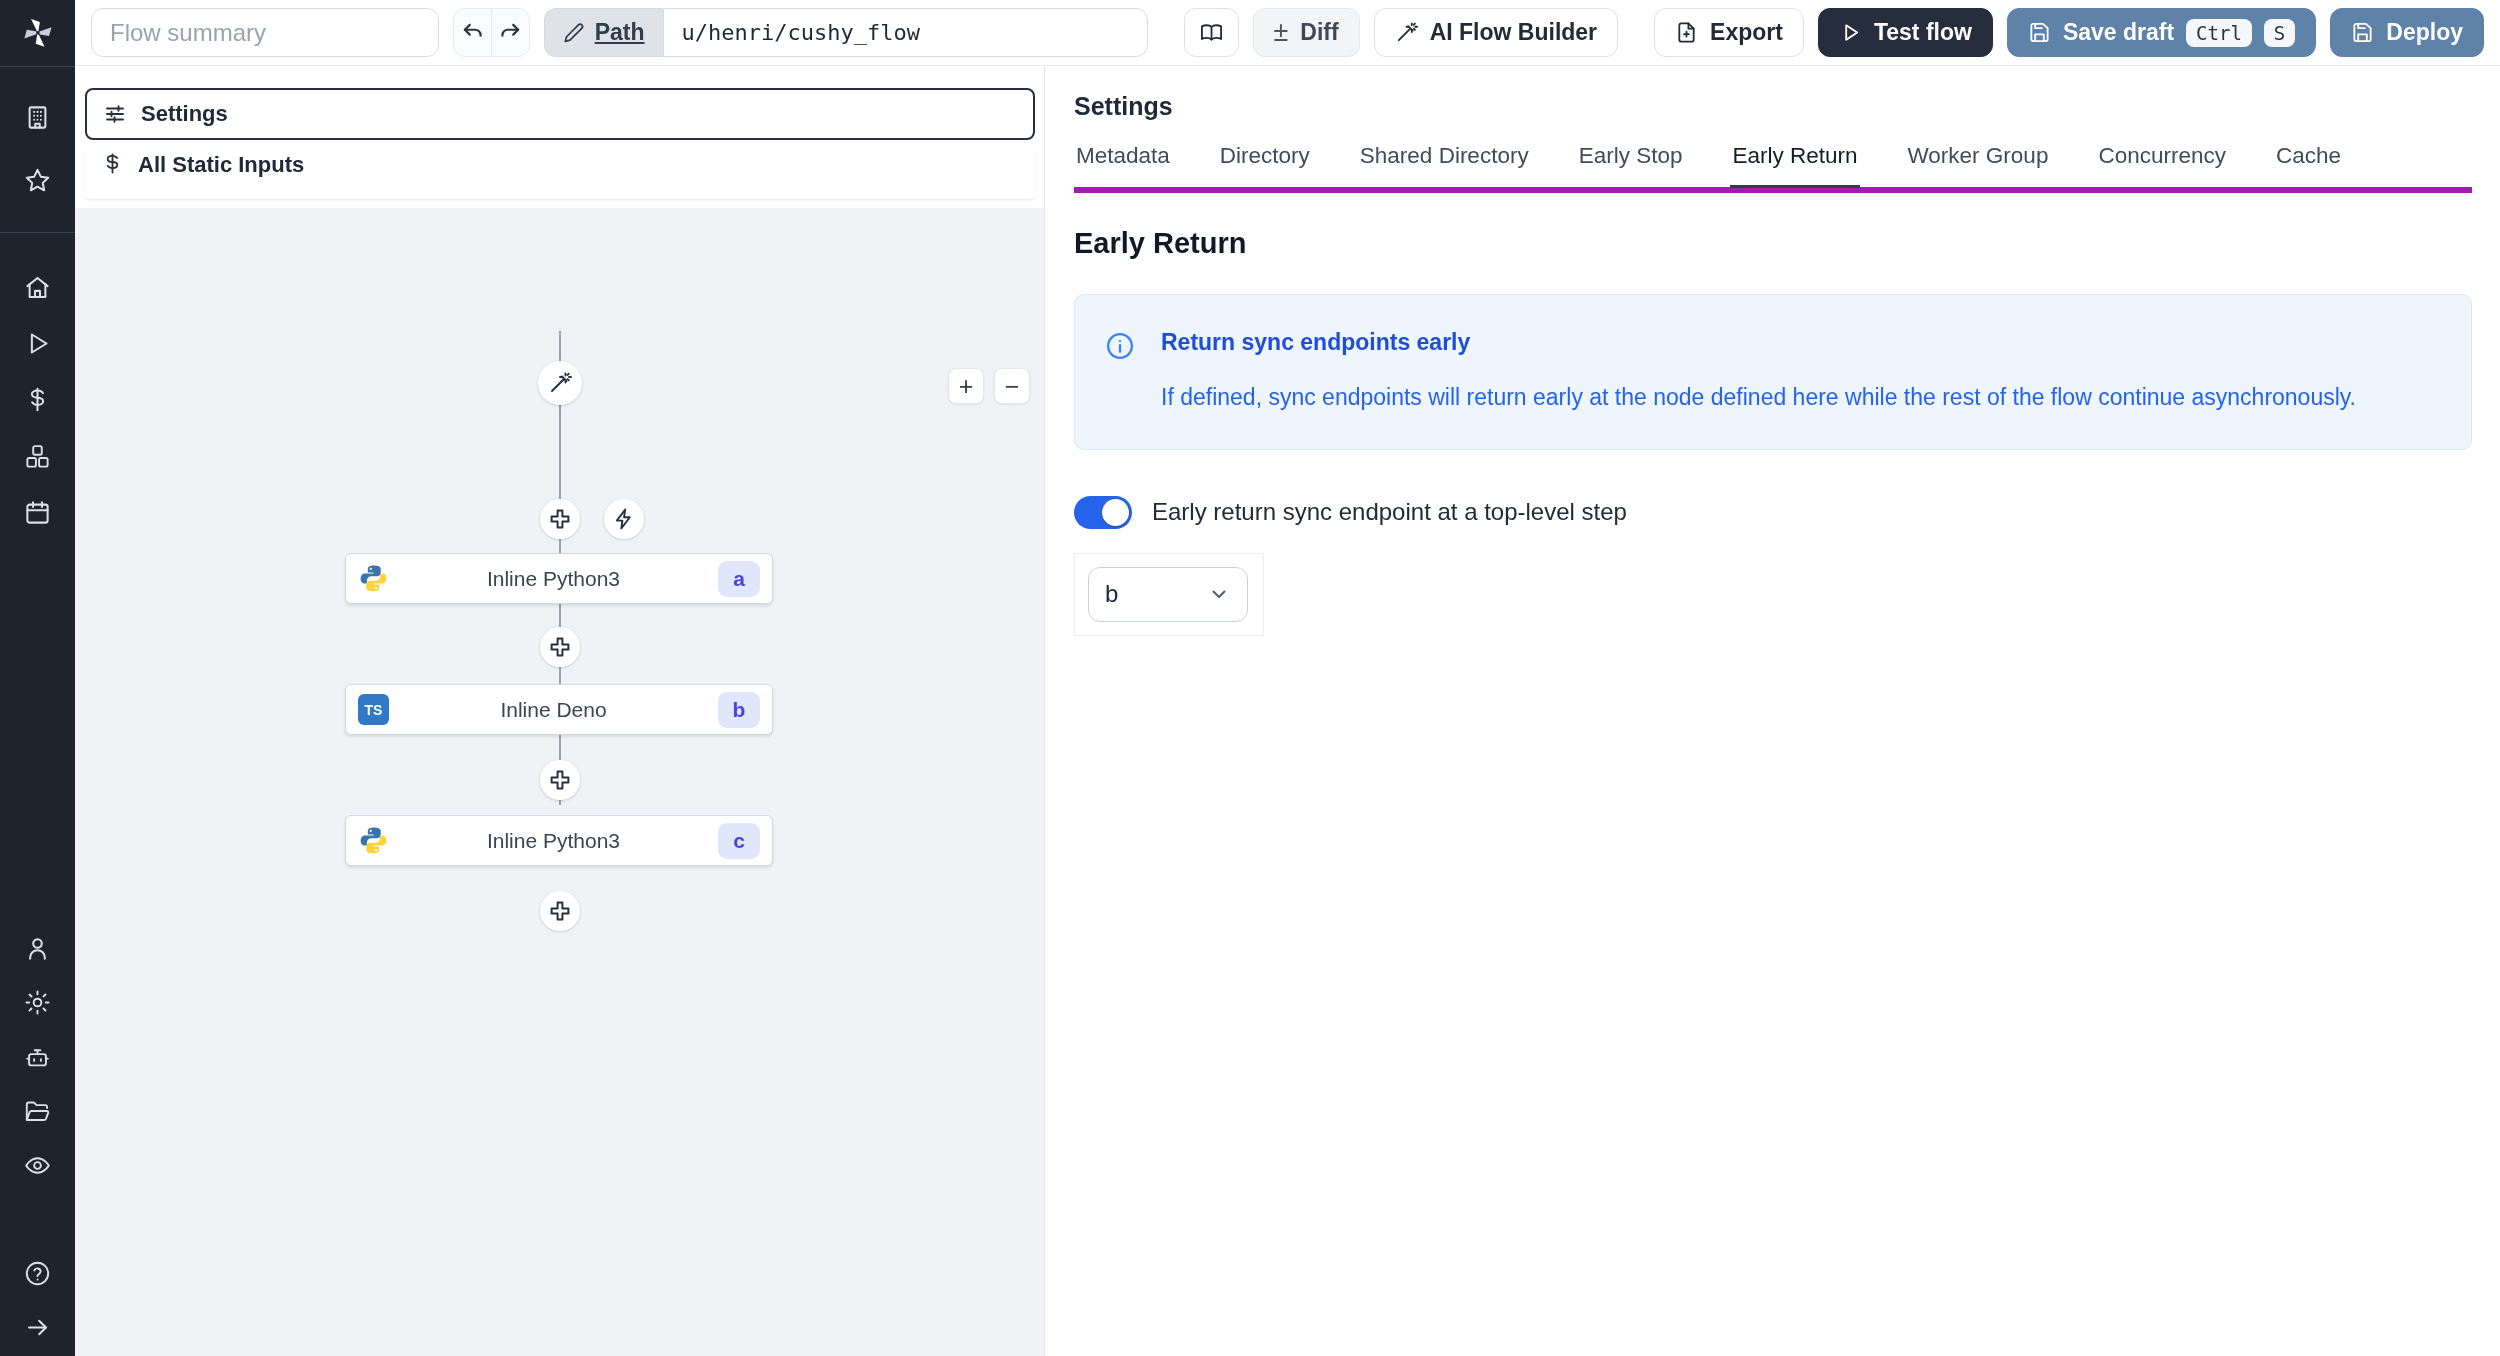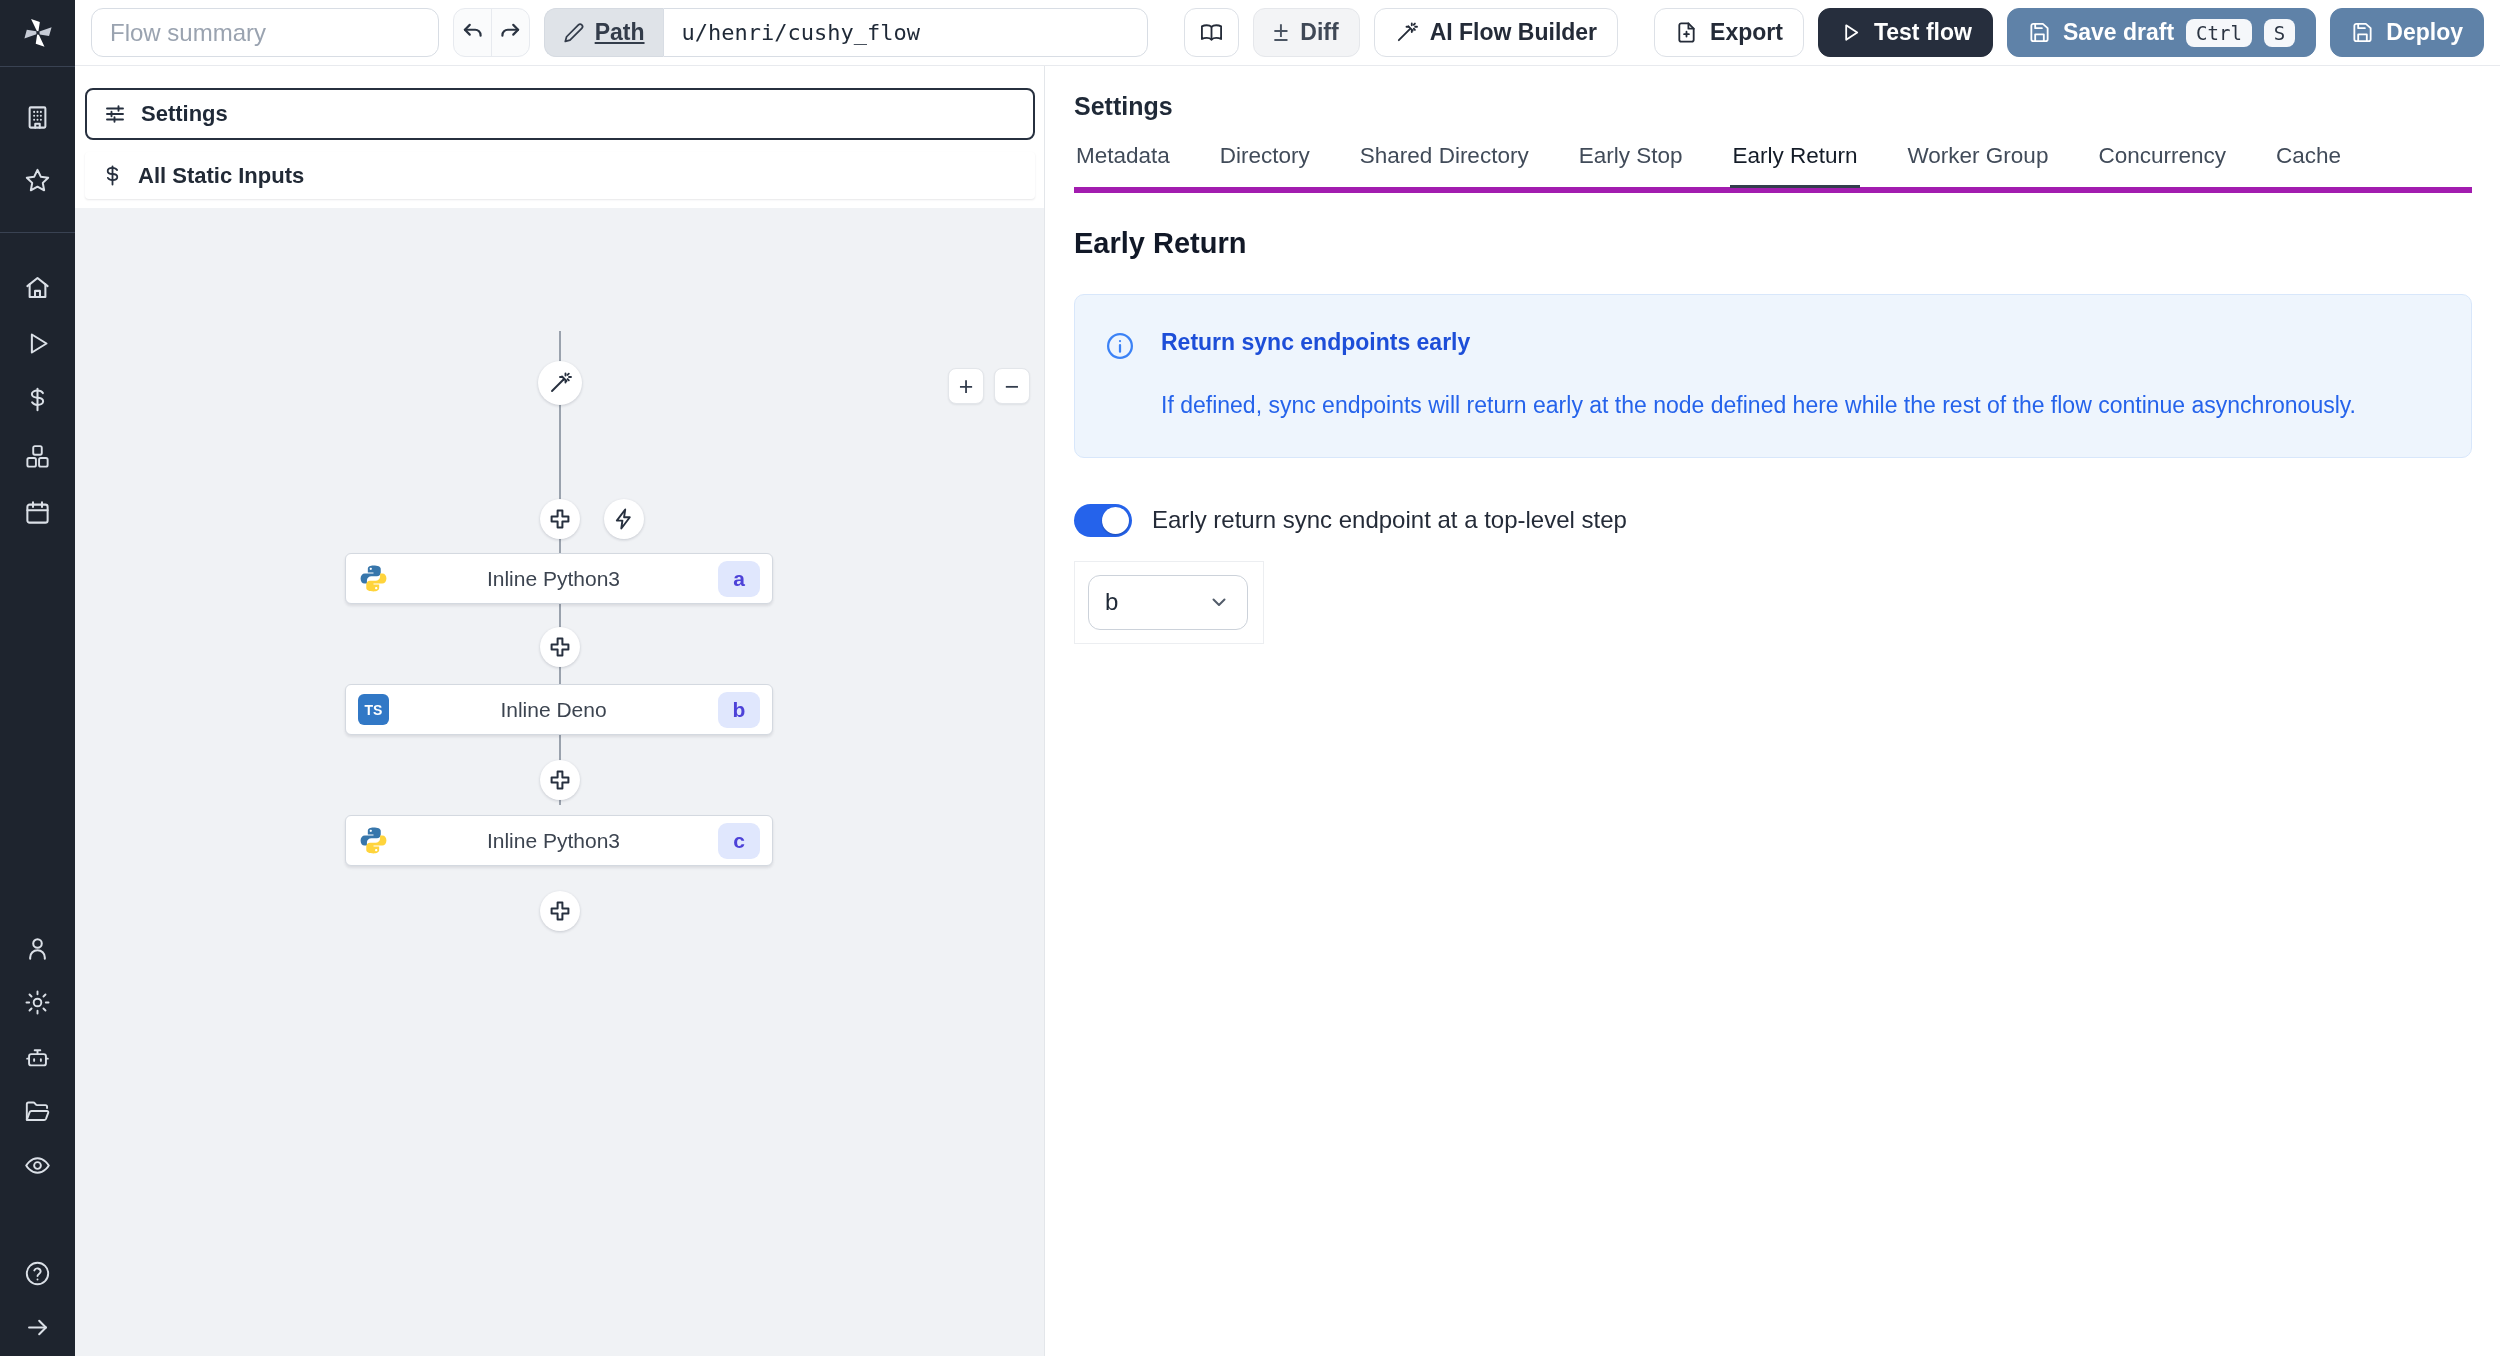--- a/index.html
+++ b/index.html
@@ -41,21 +41,21 @@
          font-family:"DejaVu Sans Mono",monospace; font-weight:400; }
   .plusminus { font-size:27px; font-weight:400; line-height:1; color:#4b5563; }
   #topbar .spacer { flex:0 0 8px; }
 
   
   #flow-panel { position:absolute; left:75px; top:66px; width:970px; height:1290px; background:#fff; border-right:1px solid #e3e6ea; }
   #settings-row { position:absolute; left:10px; top:22px; width:950px; height:52px; background:#fff; border:2px solid #27303f;
                   border-radius:8px; display:flex; align-items:center; gap:14px; padding:0 16px; font-size:22px; font-weight:700; color:#1f2937; cursor:pointer; }
   #settings-row svg { width:24px; height:24px; color:#27303f; }
   #asi-row { position:absolute; left:10px; top:86px; width:950px; height:47px; background:#fff; border-radius:4px;
-             box-shadow:0 1px 2px rgba(15,23,42,.10); display:flex; align-items:center; gap:14px; padding:0 16px;
+             box-shadow:0 1px 2px rgba(15,23,42,.10); display:flex; align-items:flex-start; gap:14px; padding:0 16px;
              font-size:22px; font-weight:600; color:#222a36; cursor:pointer; }
   #asi-row svg { width:23px; height:23px; color:#27303f; }
   #graph { position:absolute; left:0; top:142px; width:969px; height:1148px; background:#f0f2f5; }
   #edge-line { position:absolute; left:484px; top:123px; width:1.5px; height:474px; background:#9aa2ad; }
   .gnode { position:absolute; left:270px; width:428px; height:51px; background:#fff; border:1px solid #d4d9e0; border-radius:6px;
            box-shadow:0 2px 3px rgba(15,23,42,.10); display:flex; align-items:center; padding:0 12px; cursor:pointer; }
   .gnode.io { justify-content:center; background:#dde4ed; border-color:#97a4b5; font-size:23px; color:#1f2937; }
   .gnode .nlabel { flex:1; text-align:center; font-size:21px; color:#3c4450; }
   .gnode .nicon { width:31px; height:31px; flex:0 0 31px; }
   .ts-badge { width:31px; height:31px; flex:0 0 31px; background:#3178c6; border-radius:6px; color:#fff; font-weight:700;
@@ -79,21 +79,21 @@
   
   #right-panel { position:absolute; left:1046px; top:66px; width:1454px; height:1290px; background:#fff; padding:0 28px; }
   #rp-title { font-size:25px; font-weight:700; color:#1f2937; margin-top:26px; }
   #tabs { display:flex; gap:46px; margin-top:16px; border-bottom:6px solid #a21caf; }
   .tab { font-size:22.5px; color:#414b59; padding:6px 2px 16px; cursor:pointer; white-space:nowrap; }
   .tab.active { color:#141c28; border-bottom:3px solid #333d4d; margin-bottom:-1.5px; }
   #section-title { font-size:29px; font-weight:700; color:#111827; margin-top:34px; }
   #info-box { margin-top:34px; background:#eef5fd; border:1px solid #d8e7fb; border-radius:10px; padding:34px 30px 38px; display:flex; gap:26px; }
   #info-box .iicon { width:30px; height:30px; color:#3b82f6; flex:0 0 30px; margin-top:2px; }
   #info-title { font-size:23px; font-weight:600; color:#1d4ed8; }
-  #info-body { font-size:23px; color:#2563eb; margin-top:36px; }
+  #info-body { font-size:23px; color:#2563eb; margin-top:28px; }
   #toggle-row { margin-top:46px; display:flex; align-items:center; gap:20px; }
   #toggle-row .tlabel { font-size:24px; font-weight:500; color:#242b38; }
   #select-wrap { margin-top:24px; width:190px; border:1px solid #eceef1; padding:13px; background:#fff; }
   #step-select { width:160px; height:55px; border:1px solid #ccd2da; border-radius:12px; display:flex; align-items:center;
                  justify-content:space-between; padding:0 16px; font-size:24px; color:#1f2937; cursor:pointer; background:#fff; }
   #step-select svg { width:24px; height:24px; color:#525c6a; }
 </style>
 </head>
 <body>
 

